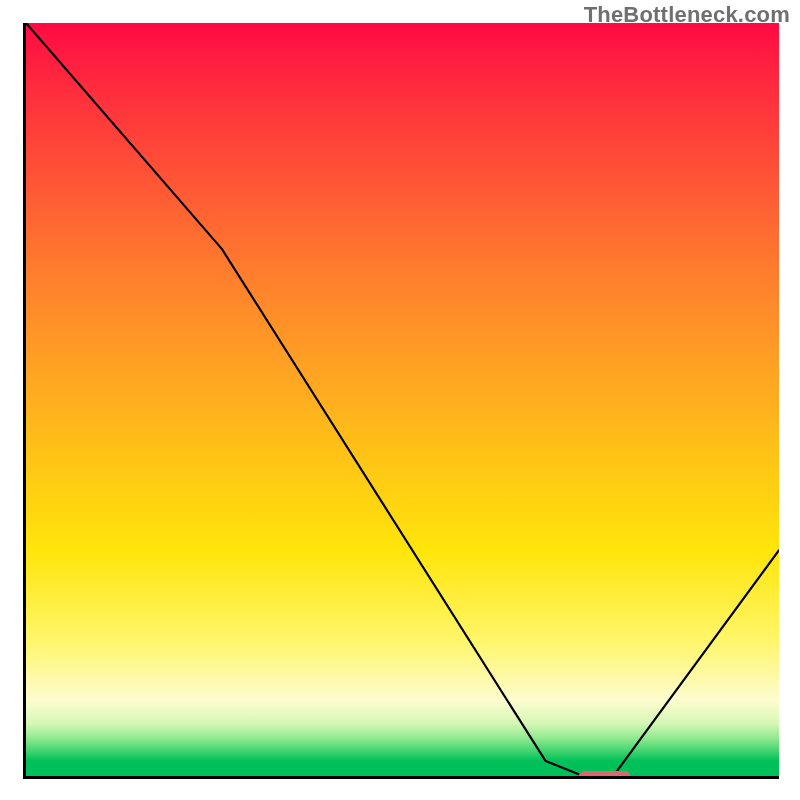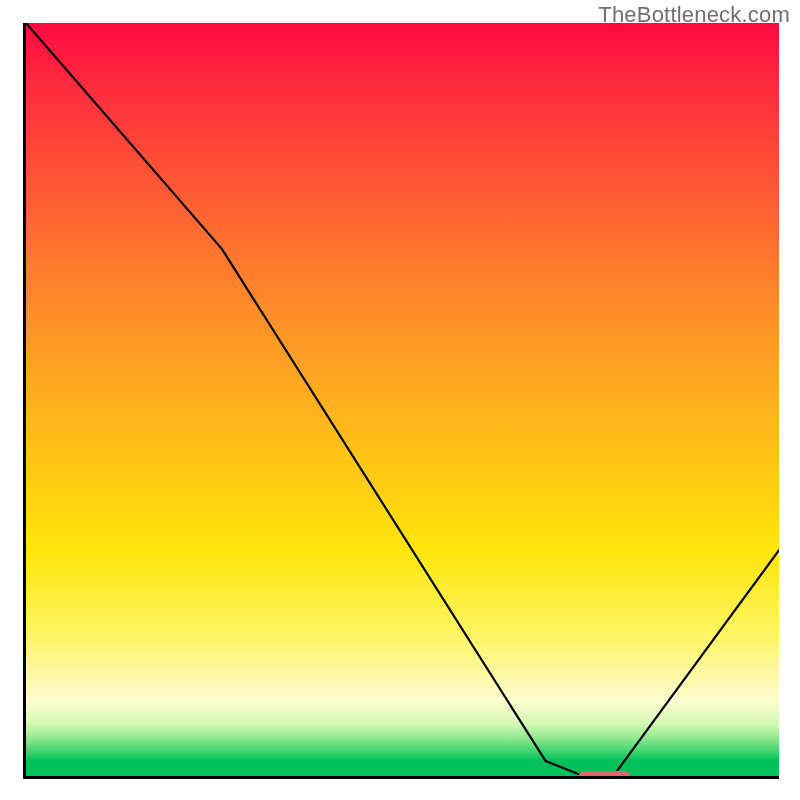--- a/index.html
+++ b/index.html
@@ -14,21 +14,21 @@
   .chart-wrap {
     position: relative;
     width: 800px;
     height: 800px;
   }
   .watermark {
     position: absolute;
     top: 2px;
     right: 10px;
     font-size: 22px;
-    font-weight: 400;
+    font-weight: 700;
     color: #6f6f6f;
     letter-spacing: 0.2px;
   }
   
   .plot {
     position: absolute;
     left: 23px;
     top: 23px;
     width: 756px;
     height: 756px;

